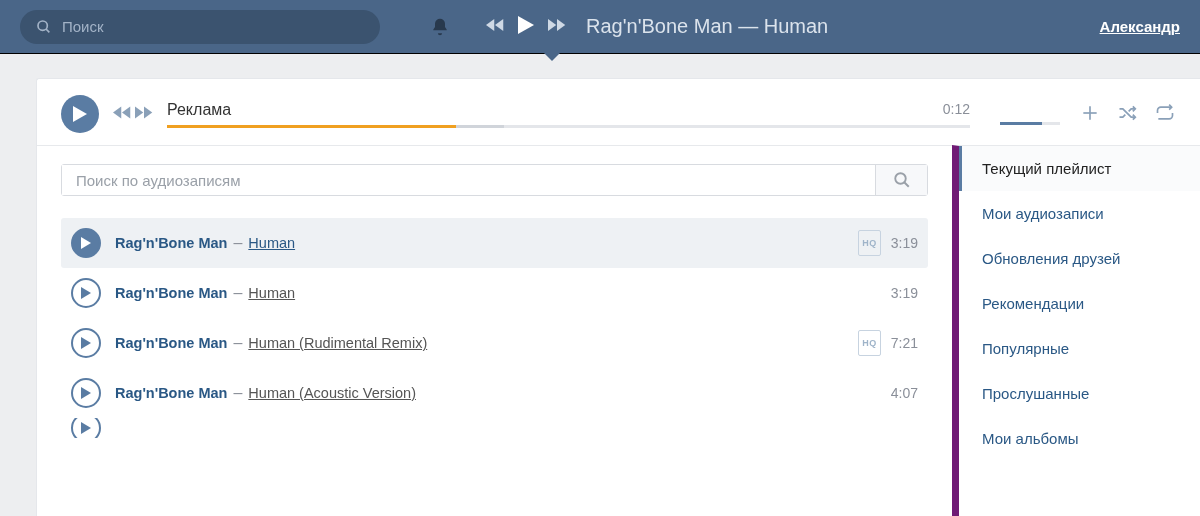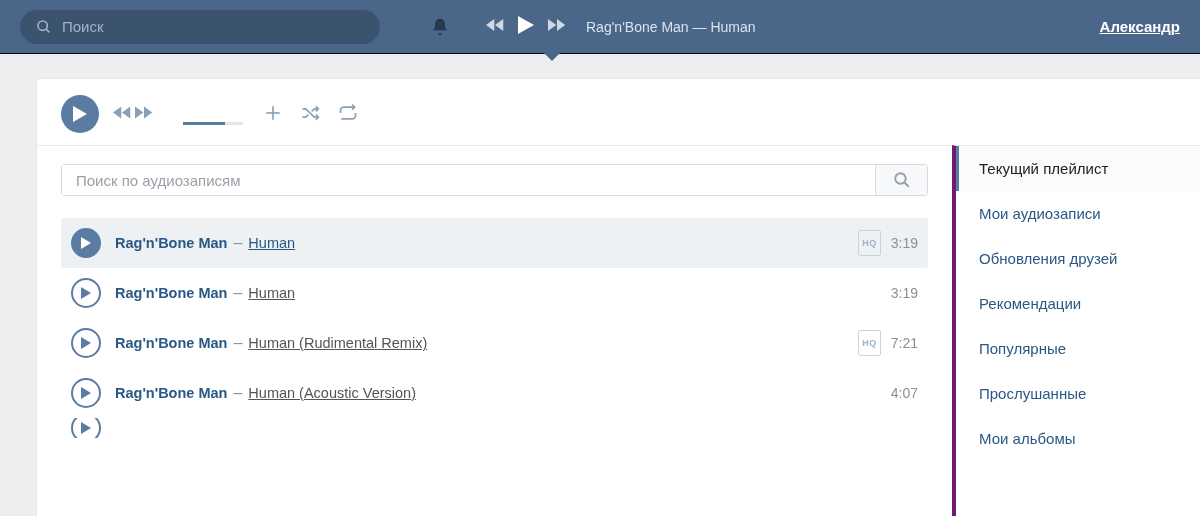--- a/index.html
+++ b/index.html
@@ -24,21 +24,21 @@
     padding: 0 16px;
   }
   .topbar-search svg { flex-shrink: 0; }
   .topbar-search input {
     background: transparent; border: none; outline: none;
     color: #c7d2df; font-size: 15px; margin-left: 10px; width: 100%;
   }
   .topbar-search input::placeholder { color: #a3b3c7; }
   .topbar-bell { margin-left: 50px; margin-right: 36px; display:flex; }
   .topbar-controls { display: flex; align-items: center; gap: 14px; }
-  .topbar-nowplaying { margin-left: 20px; font-size: 14px; color: #dbe3ec; text-align: center; }
+  .topbar-nowplaying { margin-left: 20px; font-size: 20px; color: #dbe3ec; text-align: center; }
   .topbar-user { margin-left: auto; font-weight: 700; font-size: 15px; text-decoration: underline; }
   .topbar-play-pointer {
     position: absolute; bottom: -8px; width: 0; height: 0;
     border-left: 8px solid transparent; border-right: 8px solid transparent;
     border-top: 8px solid #4a6688;
   }
 
   
   .card {
     background: #fff;
@@ -80,21 +80,21 @@
     position: relative;
   }
   .player-vol::after { content:''; position:absolute; right:-18px; top:0; width:18px; height:3px; background:#e4e6ea; }
   .player-actions { display:flex; gap:16px; margin-left:24px; align-items:center; margin-top:-2px; }
   .icon-btn { color:#8aa0b8; cursor:pointer; display:flex; }
 
   
   .main { display: flex; flex: 1; }
   .left { flex: 1; padding: 18px 24px; border-top: 1px solid #e7e9ec; }
   .right {
-    width: 248px; border-left: 4px solid #701a75; border-top: 1px solid #e7e9ec;
+    width: 248px; border-left: 7px solid #701a75; border-top: 1px solid #e7e9ec;
     display: flex; flex-direction: column;
   }
 
   
   .audio-search {
     display: flex; border: 1px solid #d8dbe0; border-radius: 3px; height: 32px;
     margin-bottom: 22px;
     justify-content: center;
   }
   .audio-search input {
@@ -183,20 +183,30 @@
     <div class="player-skip">
       <span><svg width="18" height="13" viewBox="0 0 24 16" fill="#8aa0b8">
             <polygon points="11,0 0,8 11,16"></polygon>
             <polygon points="23,0 12,8 23,16"></polygon>
           </svg></span>
       <span><svg width="18" height="13" viewBox="0 0 24 16" fill="#8aa0b8">
             <polygon points="0,0 11,8 0,16"></polygon>
             <polygon points="12,0 23,8 12,16"></polygon>
           </svg></span>
     </div>
+    <div class="player-track">
+      <div class="player-title">
+        <span>Реклама</span>
+        <span class="player-time">0:12</span>
+      </div>
+      <div class="progress">
+        <div class="progress-fill"></div>
+        <div class="progress-buffer"></div>
+      </div>
+    </div>
     <div class="player-vol"></div>
     <div class="player-actions">
       <span class="icon-btn">
           <svg width="20" height="20" viewBox="0 0 24 24" fill="none" stroke="#8aa0b8" stroke-width="2">
             <line x1="12" y1="4" x2="12" y2="20"></line>
             <line x1="4" y1="12" x2="20" y2="12"></line>
           </svg>
         </span>
       <span class="icon-btn">
           <svg width="22" height="20" viewBox="0 0 24 24" fill="none" stroke="#8aa0b8" stroke-width="2">

